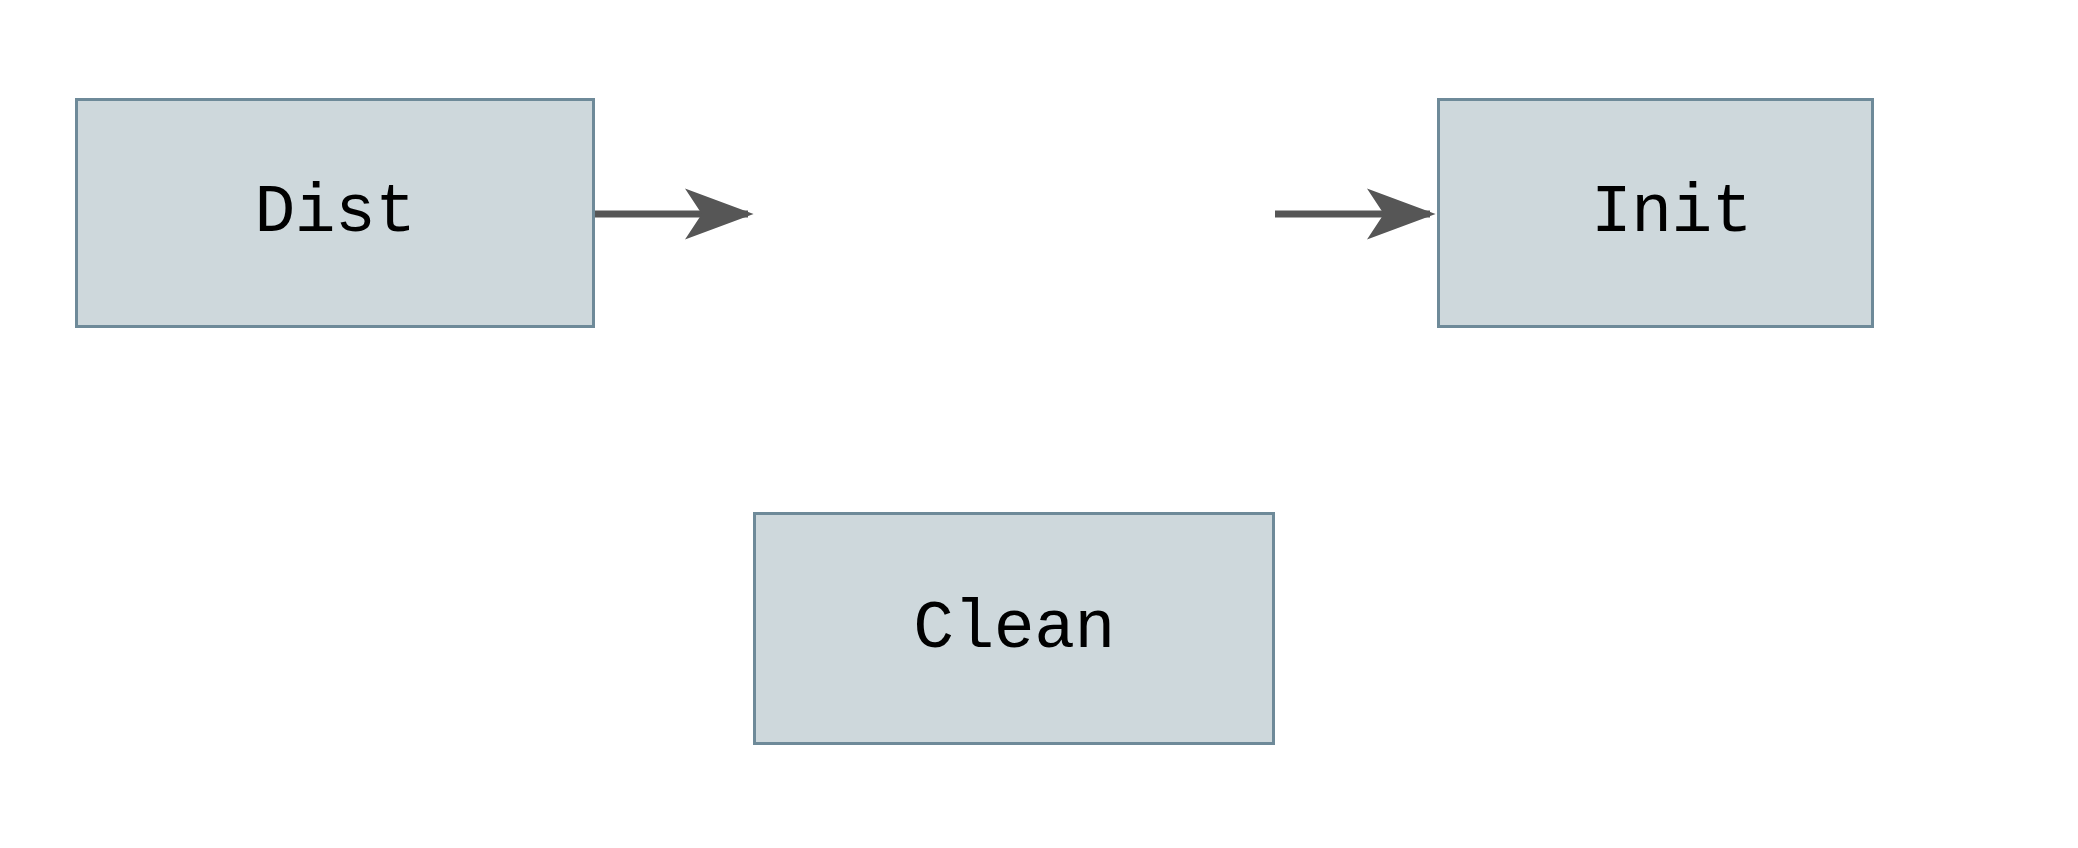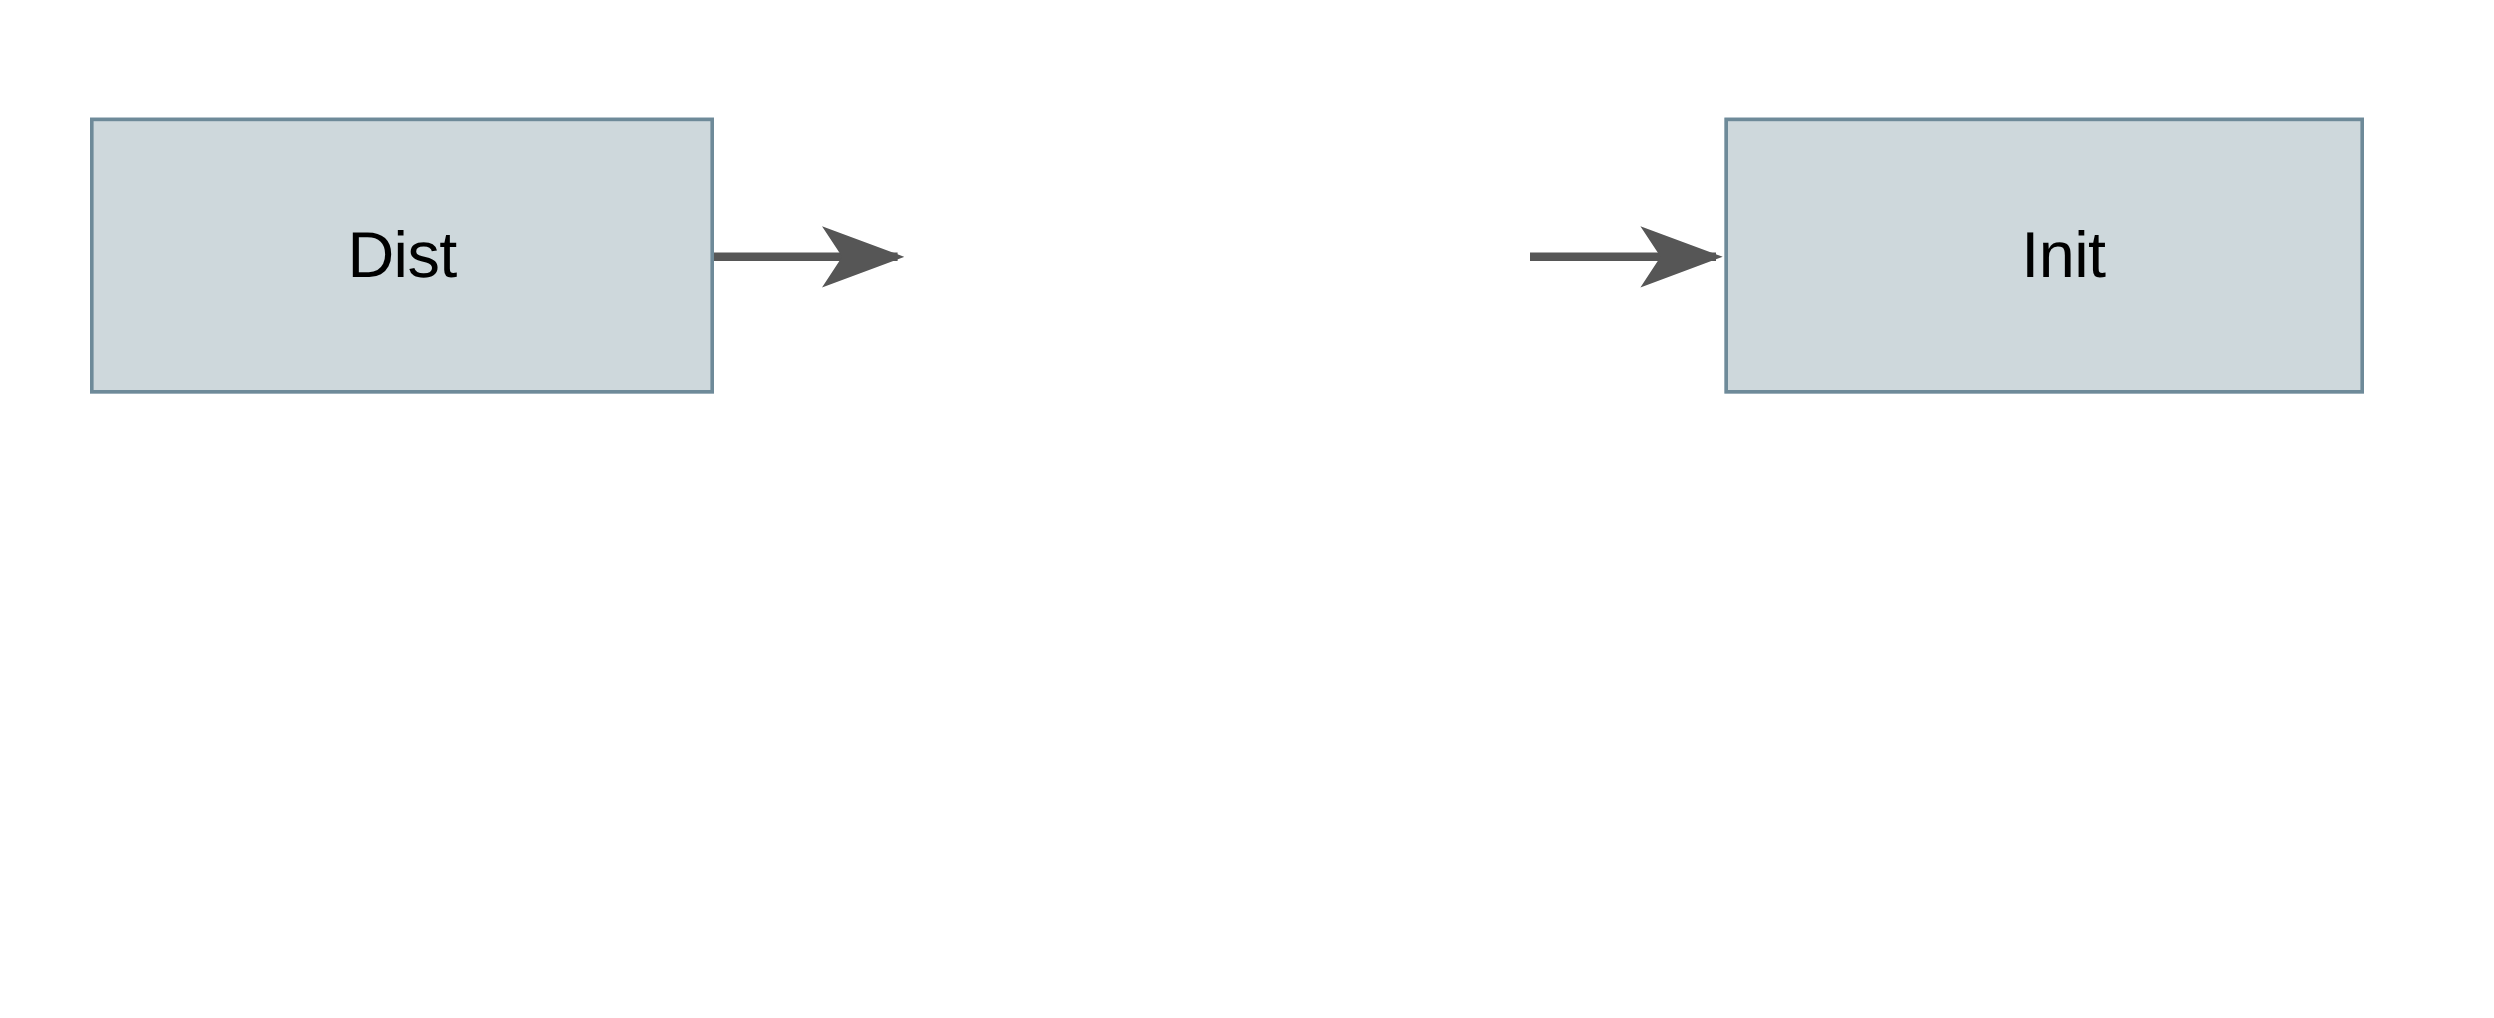--- a/index.html
+++ b/index.html
@@ -21,41 +21,41 @@
   .node {
     position: absolute;
     box-sizing: border-box;
     background: #ced8dc;
     border: 3px solid #6e8a99;
     display: flex;
     align-items: center;
     justify-content: center;
   }
   .node-label {
-    font-family: Liberation Sans, sans-serif;
-    font-size: 54px;
+    font-family: Liberation Mono, monospace;
+    font-size: 68px;
     font-weight: 400;
     color: #000000;
     line-height: 1;
     letter-spacing: -0.5px;
     white-space: nowrap;
     user-select: none;
   }
   .edge-layer {
     position: absolute;
     left: 0;
     top: 0;
     width: 2078px;
     height: 848px;
     pointer-events: none;
   }
   
   #node-dist    { left: 75px;   top: 98px;  width: 520px; height: 230px; }
   #node-compile { left: 755px;  top: 98px;  width: 520px; height: 230px; }
-  #node-init    { left: 1437px; top: 98px;  width: 533px; height: 230px; padding-left: 32px; }
+  #node-init    { left: 1437px; top: 98px;  width: 437px; height: 230px; padding-left: 32px; }
   #node-clean   { left: 753px;  top: 512px; width: 522px; height: 233px; }
 </style>
 </head>
 <body>
 
 <div id="diagram-canvas">
 
   <svg class="edge-layer" viewBox="0 0 2078 848" width="2078" height="848" xmlns="http://www.w3.org/2000/svg">
     <defs>
       <marker id="arrowhead" markerWidth="10" markerHeight="10" refX="9.2" refY="4" orient="auto" markerUnits="strokeWidth">
@@ -72,14 +72,17 @@
 
   <div class="node" id="node-dist">
     <span class="node-label">Dist</span>
   </div>
 
 
   <div class="node" id="node-init">
     <span class="node-label">Init</span>
   </div>
 
+  <div class="node" id="node-clean">
+    <span class="node-label">Clean</span>
+  </div>
 
 </div>
 
 </body></html>

